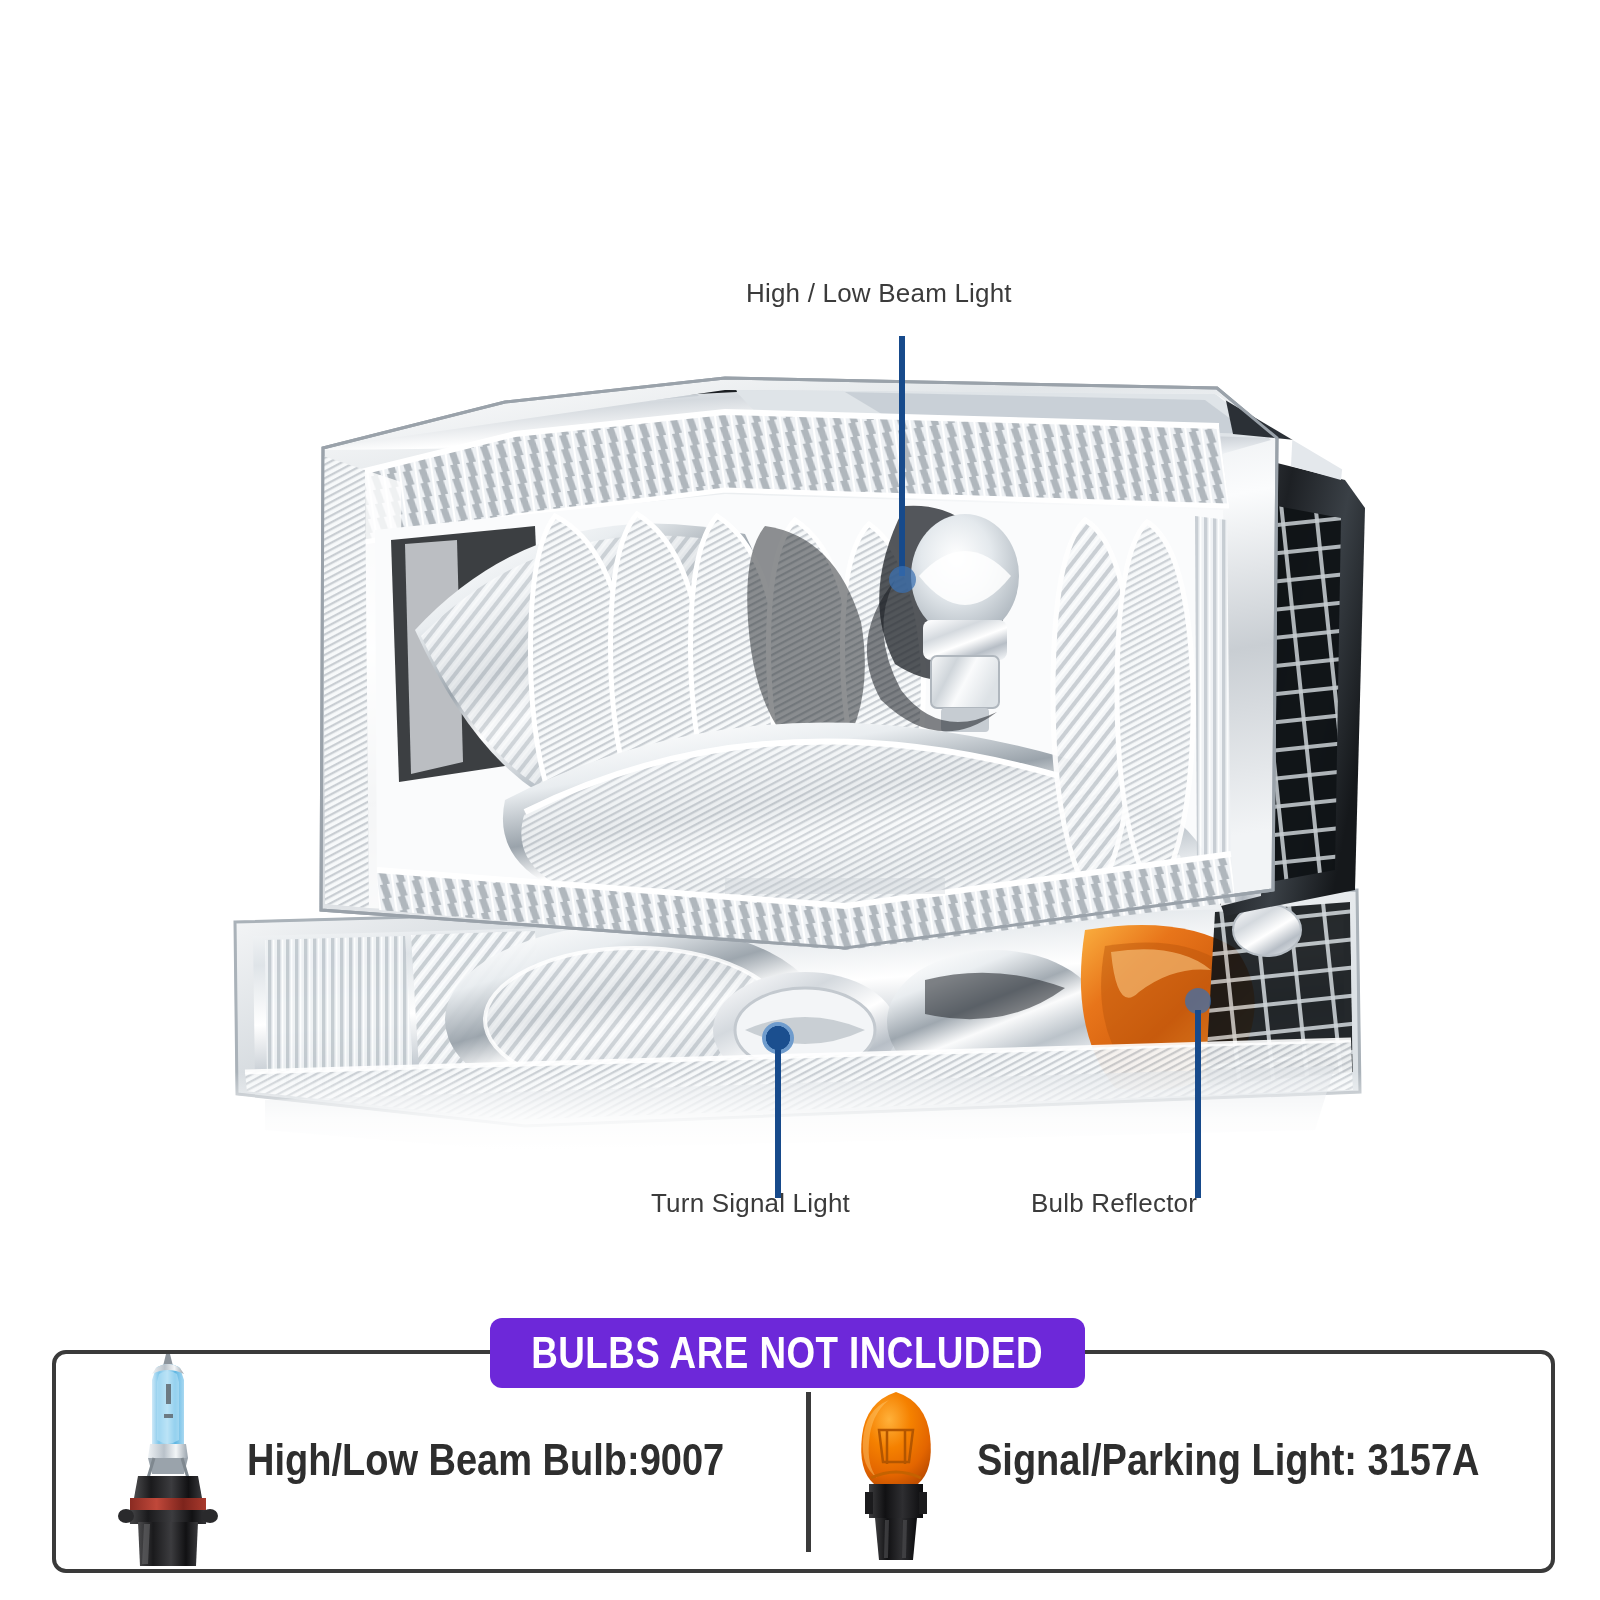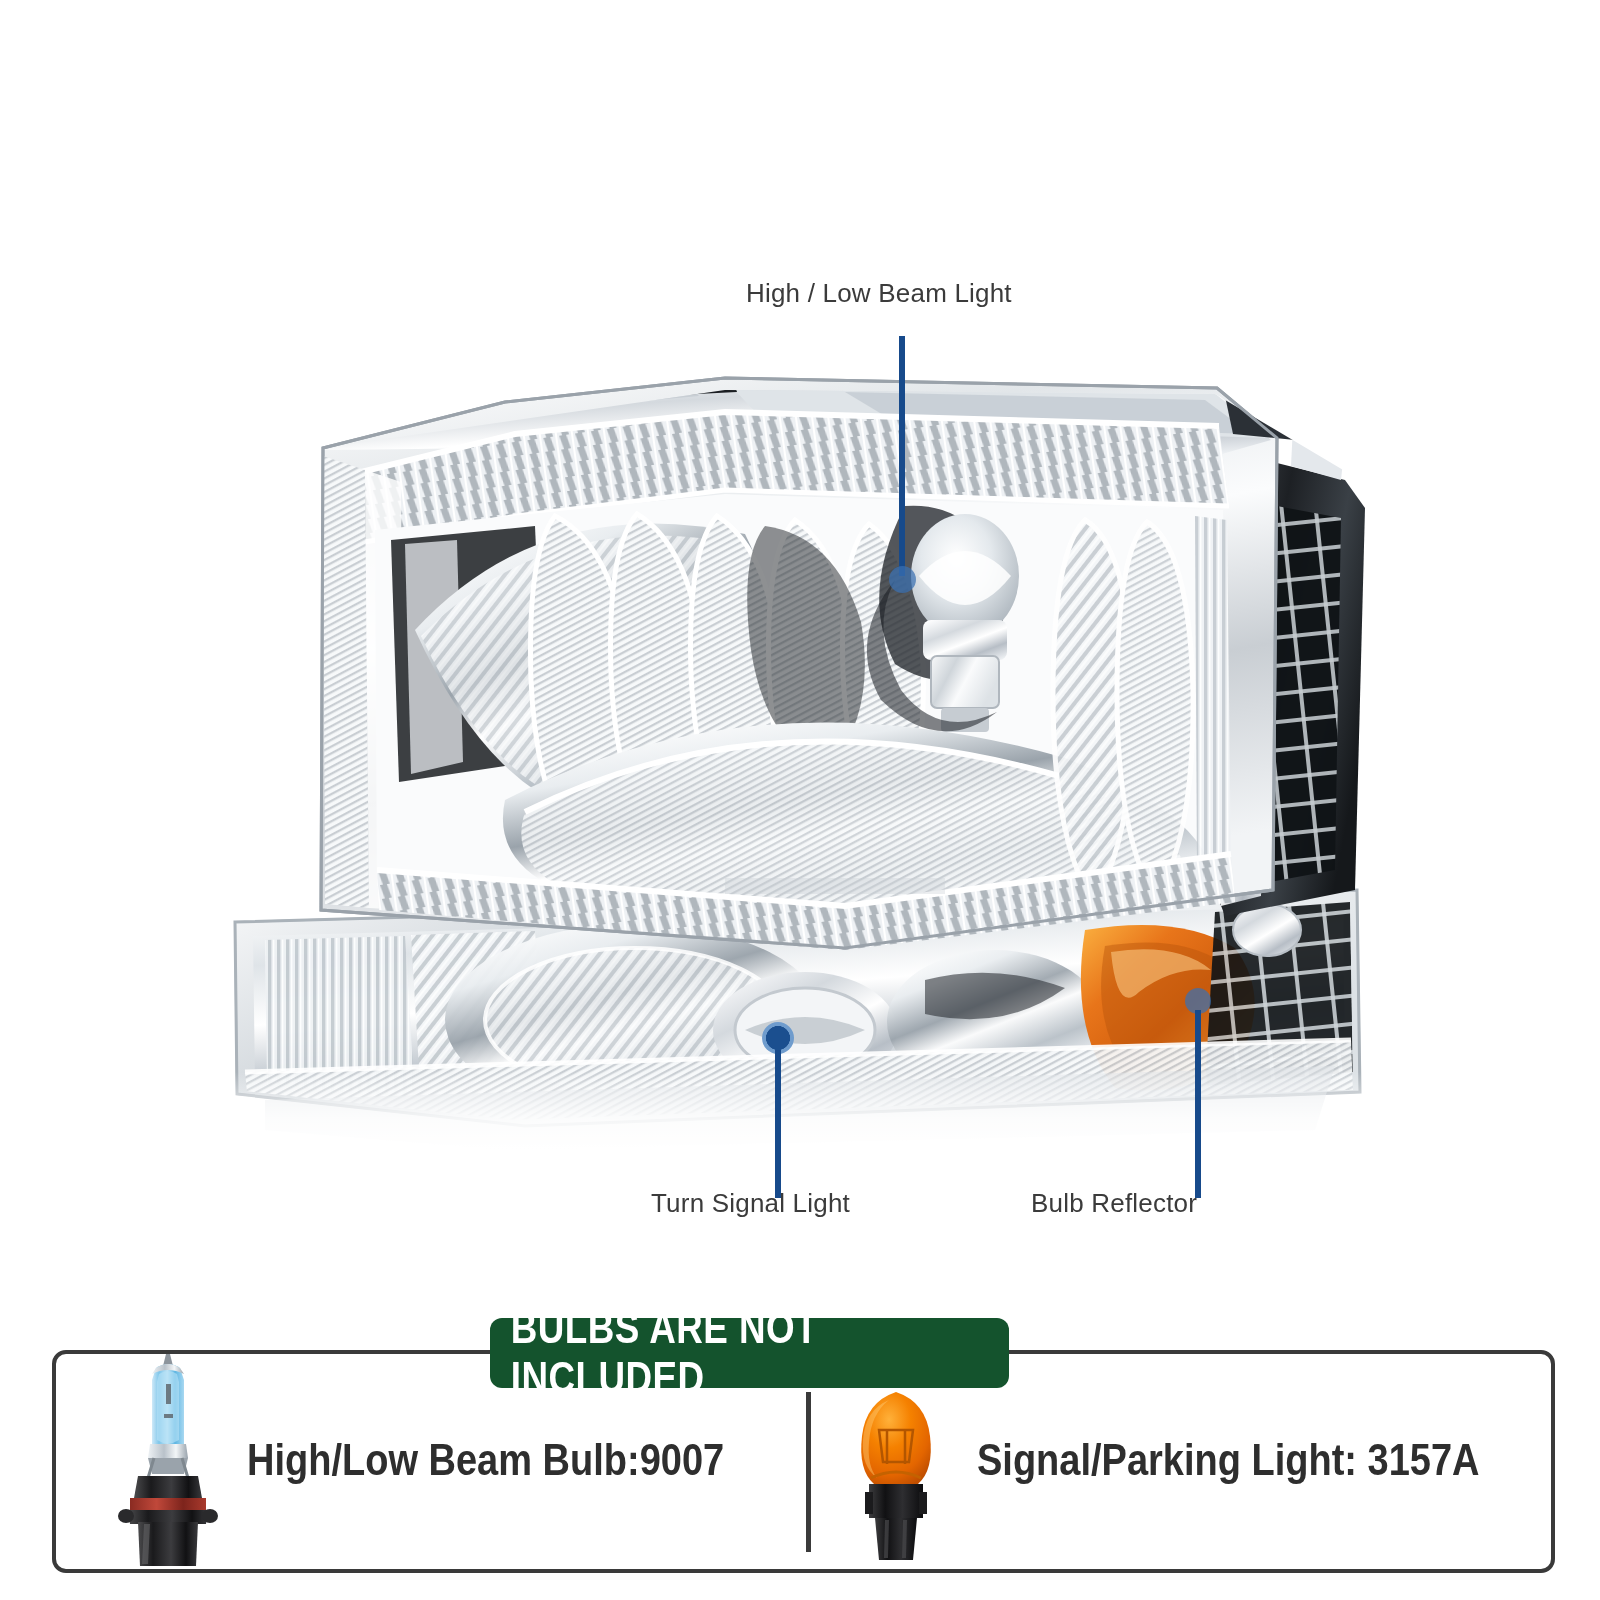--- a/index.html
+++ b/index.html
@@ -51,22 +51,22 @@
 
   
   .bulb-box {
     position:absolute; left:52px; top:1350px;
     width:1503px; height:223px;
     border:4px solid #3a3a3a; border-radius:14px;
     background:#fff;
   }
   .bulb-badge {
     position:absolute; left:490px; top:1318px;
-    width:519px; height:70px;
-    background:#14532d;
+    width:595px; height:70px;
+    background:#6d28d9;
     border-radius:12px;
     display:flex; align-items:center; justify-content:center;
     z-index:5;
   }
   .bulb-badge span {
     font-family:"Liberation Sans", sans-serif;
     font-weight:bold; font-size:40px; color:#ffffff;
     letter-spacing:0.5px;
     transform: scaleX(0.92) scaleY(1.1);
   }

